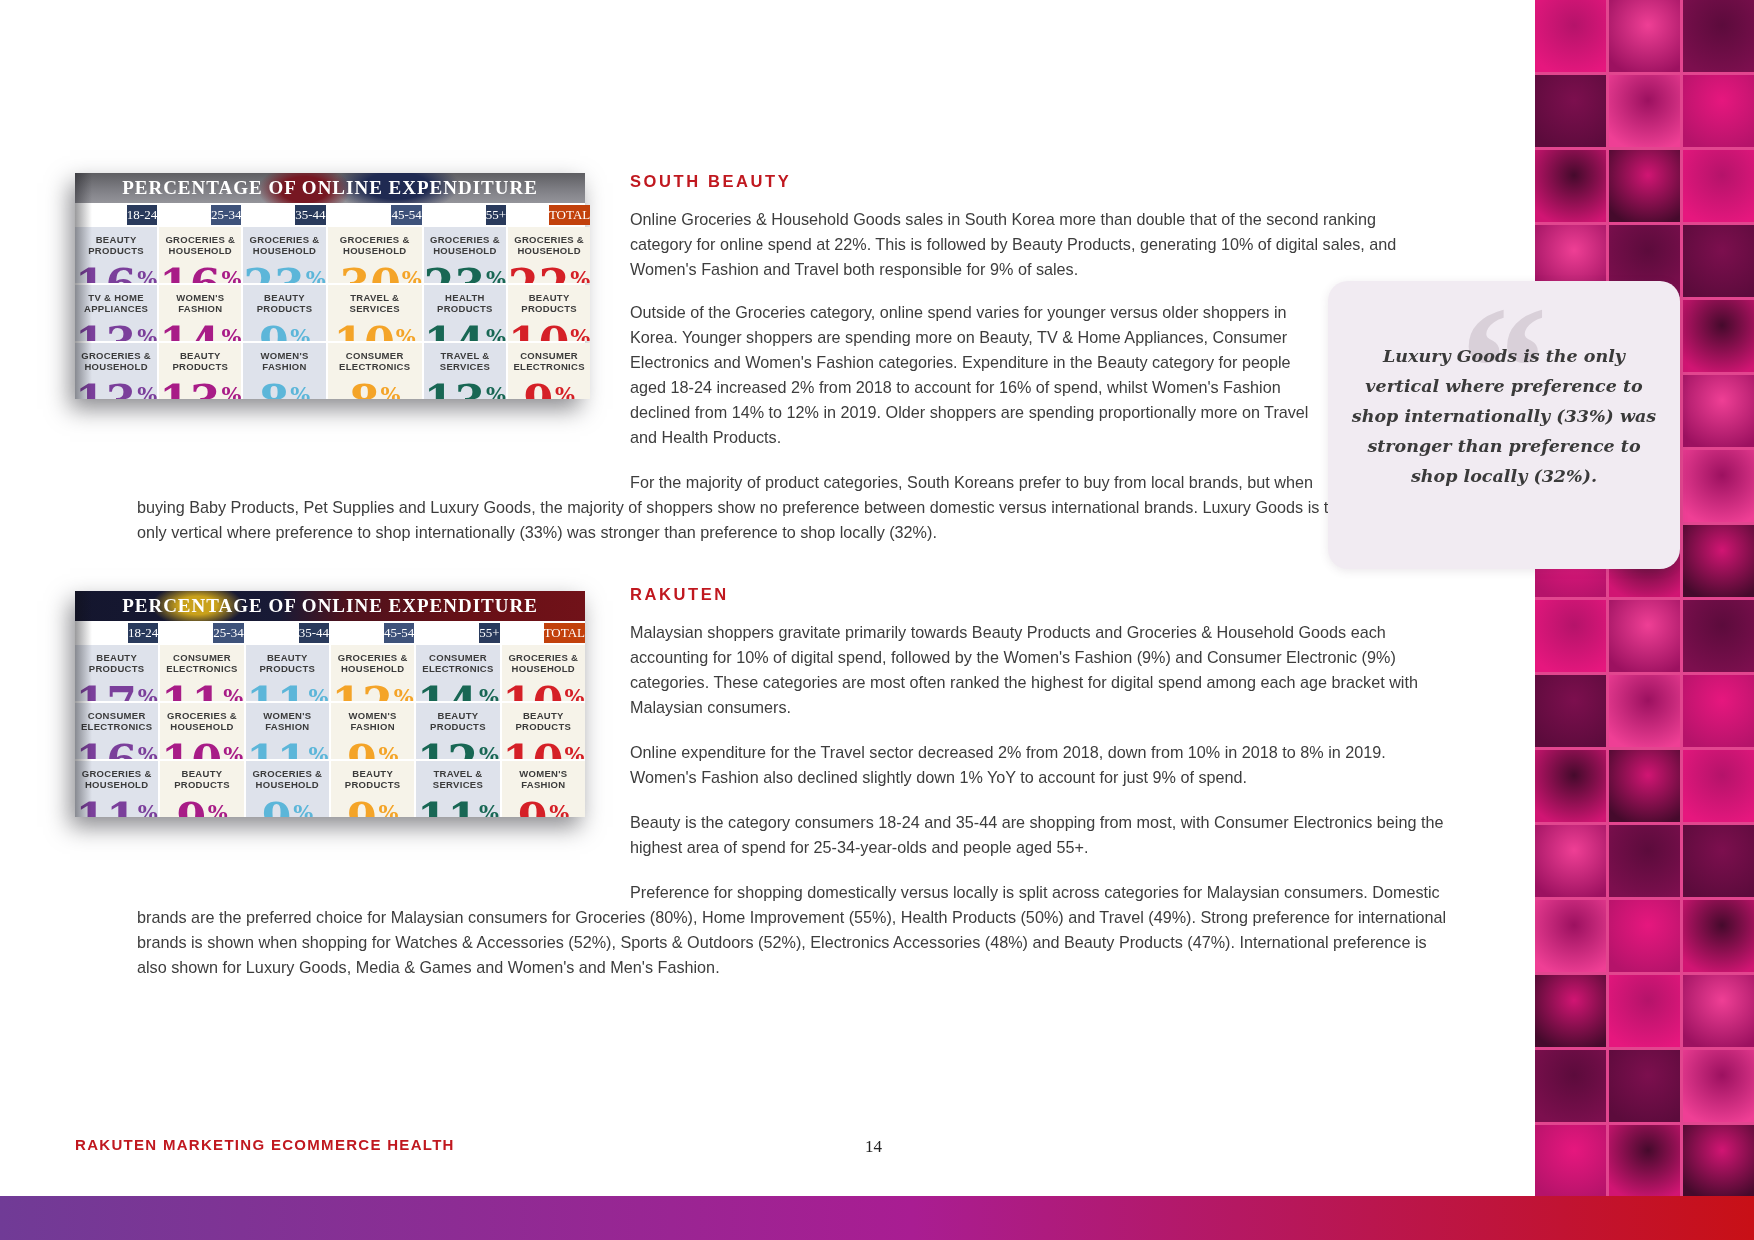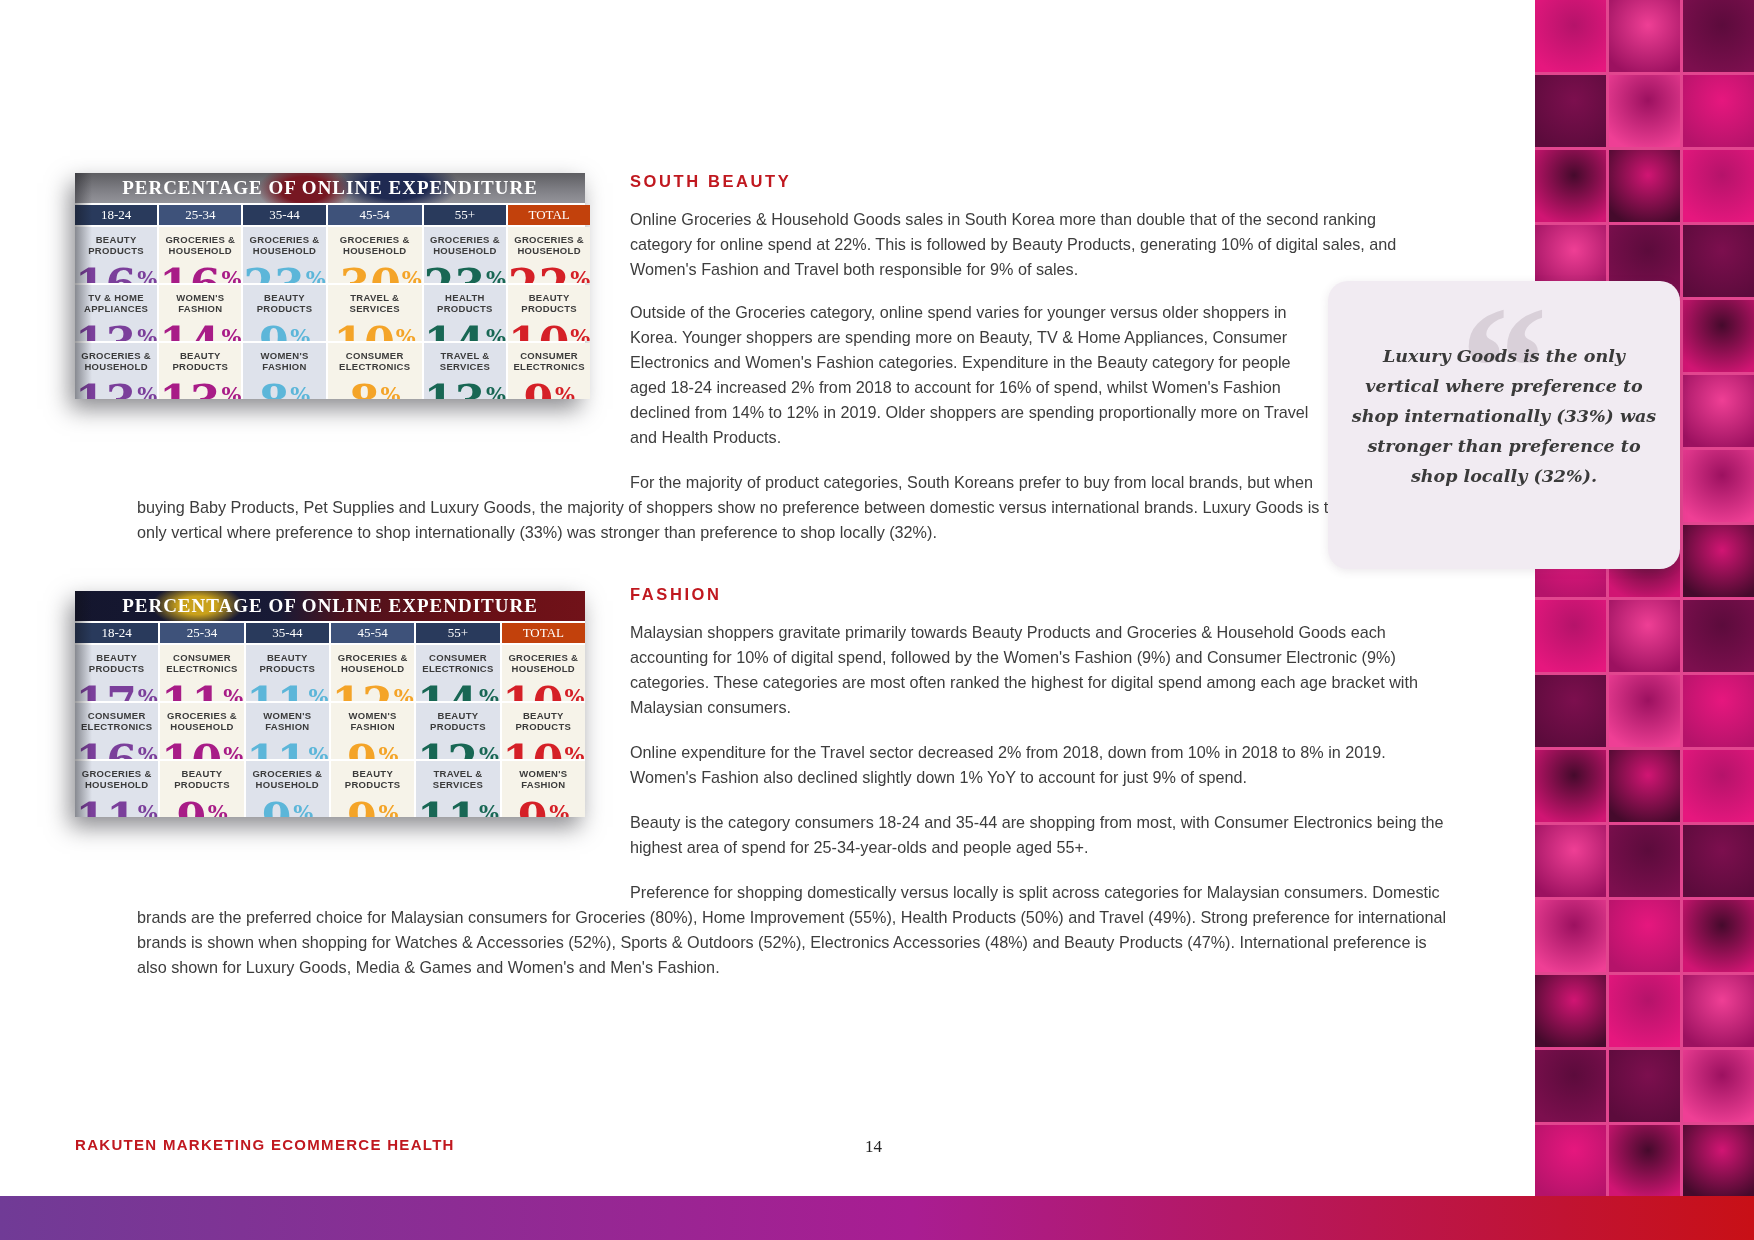--- a/index.html
+++ b/index.html
@@ -27,21 +27,21 @@
   .t-title-text { color:#ffffff; font-family:"Liberation Serif", serif; font-size:19px;
     letter-spacing:1px; font-weight:600; }
   .flag-sk { background:
       radial-gradient(ellipse 62px 34px at 45% 55%, #771722 0%, #771722 38%, rgba(119,23,34,0) 75%),
       radial-gradient(ellipse 84px 36px at 63% 42%, #1f2a52 0%, #1f2a52 38%, rgba(31,42,82,0) 75%),
       linear-gradient(180deg, #5e5e62 0%, #7e7e84 55%, #94949a 100%); }
   .flag-my { background:
       radial-gradient(ellipse 64px 30px at 24% 48%, #c9a11b 0%, #c9a11b 30%, rgba(201,161,27,0) 72%),
       linear-gradient(90deg, #14162e 0%, #181a36 40%, #4e121d 53%, #681016 78%, #711219 100%); }
   .t-grid { display:flex; gap:2px; padding-top:2px; background:#fff; }
-  .t-col { flex:1; display:flex; flex-direction:column; gap:2px; }
+  .t-col { flex:1; display:flex; flex-direction:column; gap:2px;align-items:flex-end; }
   .t-age { height:20px; line-height:20px; text-align:center; color:#fff;
     font-family:"Liberation Serif", serif; font-size:13px; background:#293a5c; }
   .c-even .t-age { background:#3e527a; }
   .t-col:last-child .t-age { background:#c2410c; }
   .t-cell { height:56px; text-align:center; overflow:hidden; }
   .c-odd  .t-cell { background:#dee2eb; }
   .c-even .t-cell { background:#f6f3e9; }
   .t-cat { padding:7px 2px 0; font-size:9.5px; line-height:11px; font-weight:700;
     letter-spacing:.3px; color:#3b3b3b; }
   .t-num { margin-top:1px; font-family:"DejaVu Serif", serif; font-weight:700;
@@ -327,21 +327,21 @@
         </div>
       </div>
     </div>
   </section>
 
 <h2 class="sec-heading h-sk">SOUTH BEAUTY</h2>
 <p class="body-p p-sk1">Online Groceries &amp; Household Goods sales in South Korea more than double that of the second ranking category for online spend at 22%. This is followed by Beauty Products, generating 10% of digital sales, and Women's Fashion and Travel both responsible for 9% of sales.</p>
 <p class="body-p p-sk2">Outside of the Groceries category, online spend varies for younger versus older shoppers in Korea. Younger shoppers are spending more on Beauty, TV &amp; Home Appliances, Consumer Electronics and Women's Fashion categories. Expenditure in the Beauty category for people aged 18-24 increased 2% from 2018 to account for 16% of spend, whilst Women's Fashion declined from 14% to 12% in 2019. Older shoppers are spending proportionally more on Travel and Health Products.</p>
 <p class="body-p p-sk3">For the majority of product categories, South Koreans prefer to buy from local brands, but when buying Baby Products, Pet Supplies and Luxury Goods, the majority of shoppers show no preference between domestic versus international brands. Luxury Goods is the only vertical where preference to shop internationally (33%) was stronger than preference to shop locally (32%).</p>
 
-<h2 class="sec-heading h-my">FASHION</h2>
+<h2 class="sec-heading h-my">RAKUTEN</h2>
 <p class="body-p p-my1">Malaysian shoppers gravitate primarily towards Beauty Products and Groceries &amp; Household Goods each accounting for 10% of digital spend, followed by the Women's Fashion (9%) and Consumer Electronic (9%) categories. These categories are most often ranked the highest for digital spend among each age bracket with Malaysian consumers.</p>
 <p class="body-p p-my2">Online expenditure for the Travel sector decreased 2% from 2018, down from 10% in 2018 to 8% in 2019. Women's Fashion also declined slightly down 1% YoY to account for just 9% of spend.</p>
 <p class="body-p p-my3">Beauty is the category consumers 18-24 and 35-44 are shopping from most, with Consumer Electronics being the highest area of spend for 25-34-year-olds and people aged 55+.</p>
 <p class="body-p p-my4">Preference for shopping domestically versus locally is split across categories for Malaysian consumers. Domestic brands are the preferred choice for Malaysian consumers for Groceries (80%), Home Improvement (55%), Health Products (50%) and Travel (49%). Strong preference for international brands is shown when shopping for Watches &amp; Accessories (52%), Sports &amp; Outdoors (52%), Electronics Accessories (48%) and Beauty Products (47%). International preference is also shown for Luxury Goods, Media &amp; Games and Women's and Men's Fashion.</p>
 
 <aside class="quote-box">
   <span class="quote-mark">“</span>
   <p class="quote-text">Luxury Goods is the only vertical where preference to shop internationally (33%) was stronger than preference to shop locally (32%).</p>
 </aside>
 

